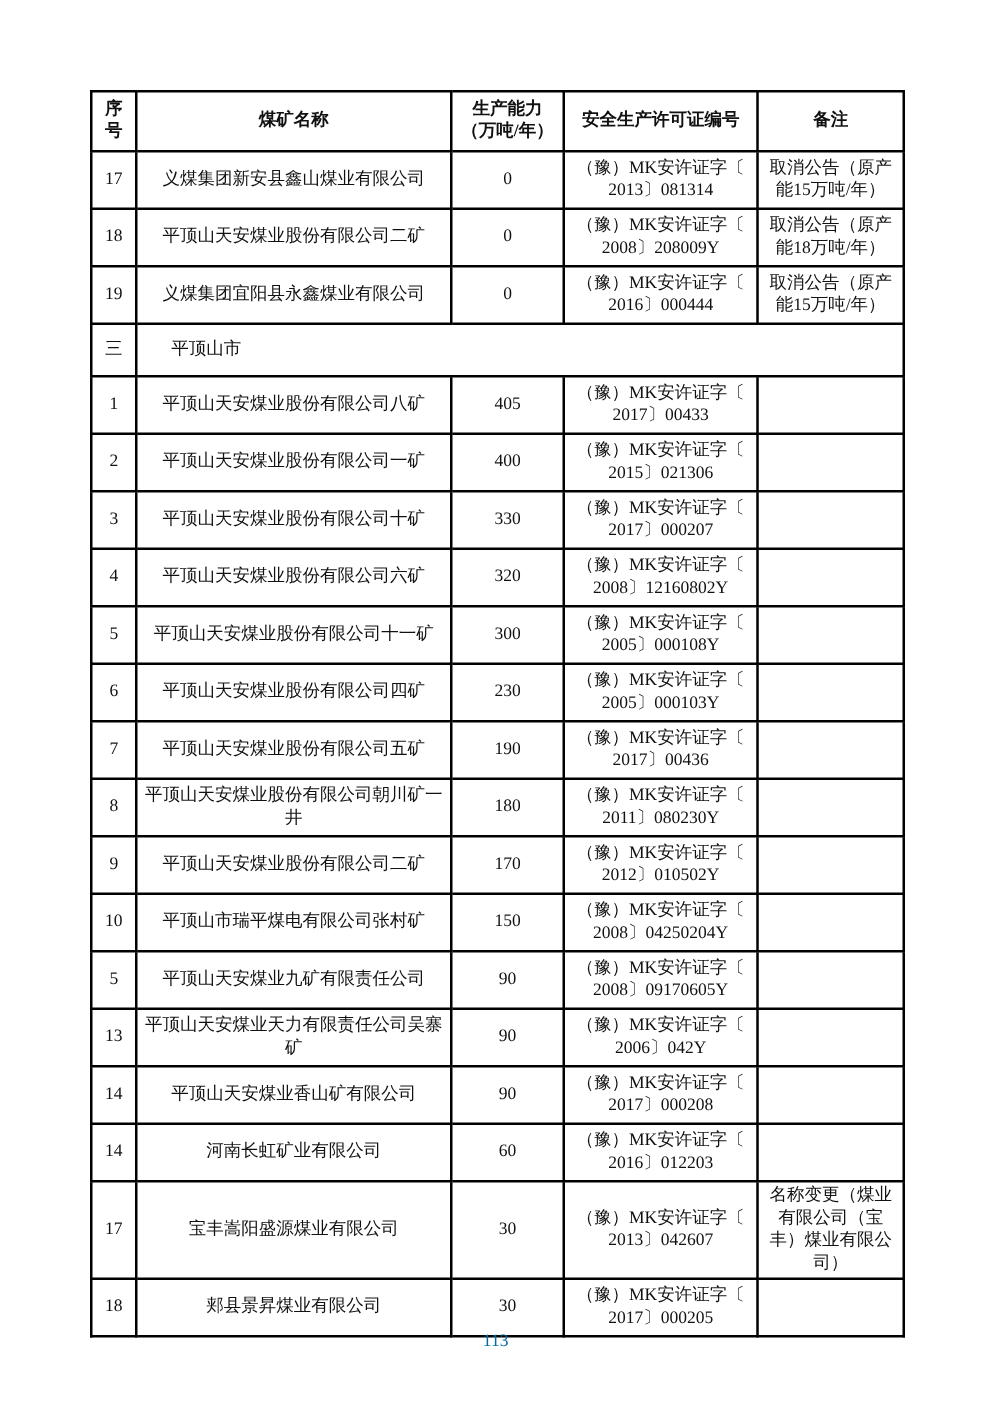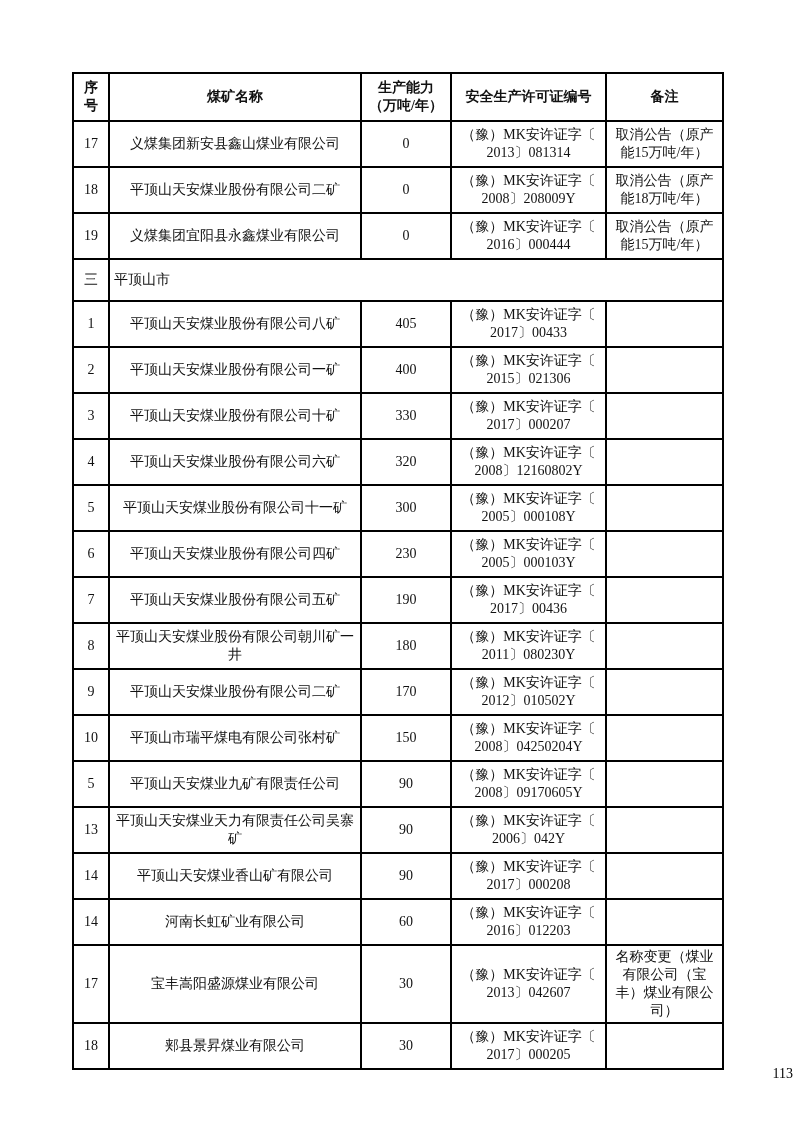--- a/index.html
+++ b/index.html
@@ -52,30 +52,30 @@
     padding-left: 8px;
   }
   td.c-cert {
     white-space: pre-line;
   }
   tr.section-row td {
     height: 36px;
   }
   tr.section-row td.s-name {
     text-align: left;
-    padding-left: 4px;
+    padding-left: 27px;
   }
   .page-number {
     position: absolute;
     left: 0;
     right: 0;
     top: 1066px;
-    text-align: right;
+    text-align: center;
     font-size: 14px;
-    color: #000000;
+    color: #0369a1;
   }
 </style>
 </head>
 <body>
 
 <div class="doc-page">
 
   <table class="mine-table">
     <colgroup>
       <col style="width:36px">

